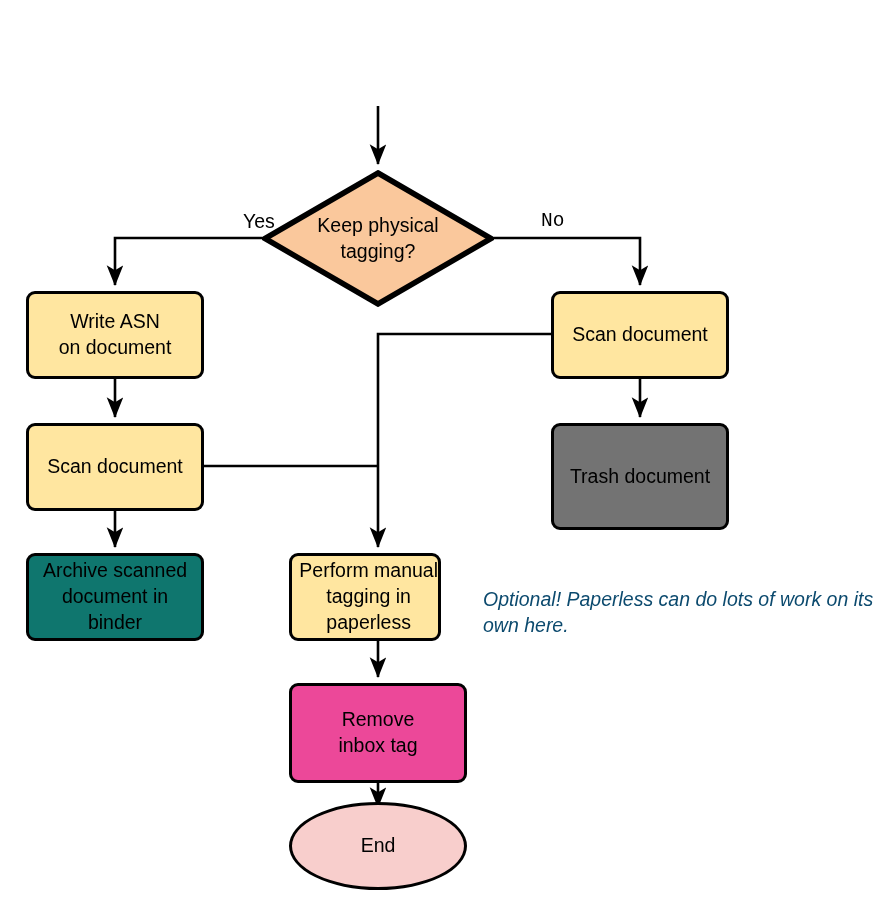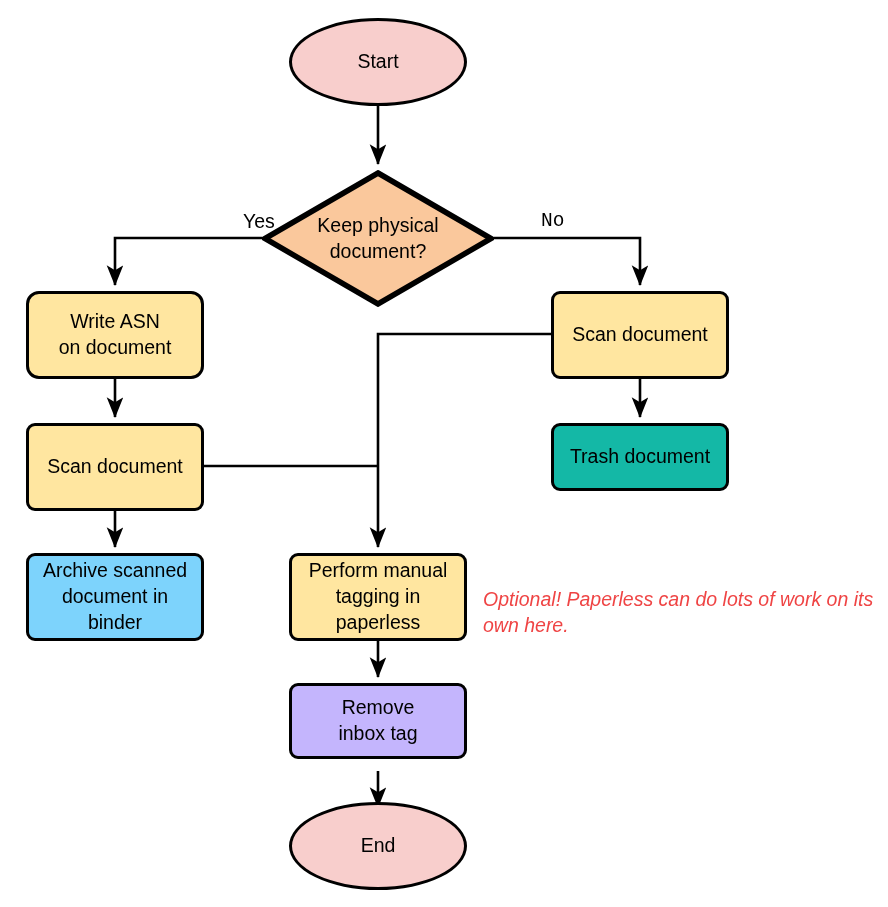--- a/index.html
+++ b/index.html
@@ -64,21 +64,21 @@
     color: #000000;
     z-index: 3;
     white-space: nowrap;
     margin-left: 32px;
   }
   .note {
     position: absolute;
     font-size: 19.5px;
     font-style: italic;
     line-height: 1.35;
-    color: #ef4444;
+    color: #0c4a6e;
     z-index: 3;
   }
 </style>
 </head>
 <body>
 
 <div id="flow-root">
 
   <svg id="edge-layer" viewBox="0 0 888 907" width="888" height="907" aria-hidden="true">
     <defs>
@@ -101,62 +101,59 @@
 
     <path d="M 551 334 L 378 334 L 378 547" stroke="#000000" stroke-width="2.6" fill="none" marker-end="url(#arrowhead)"></path>
 
     <path d="M 204 466 L 378 466" stroke="#000000" stroke-width="2.6" fill="none"></path>
 
     <path d="M 378 641 L 378 677" stroke="#000000" stroke-width="2.6" fill="none" marker-end="url(#arrowhead)"></path>
 
     <path d="M 378 771 L 378 807" stroke="#000000" stroke-width="2.6" fill="none" marker-end="url(#arrowhead)"></path>
   </svg>
 
-  <div class="node node-terminal" style="left:289px; top:18px; width:178px; height:88px; background:#f8cecc;">
-    <span>Start</span>
-  </div>
 
   <div class="node node-decision" style="left:262px; top:170px; width:232px; height:137px;">
     <svg class="decision-shape" viewBox="0 0 232 137" preserveAspectRatio="none">
       <polygon points="116,3 229,68.5 116,134 3,68.5" fill="#fac89c" stroke="#000000" stroke-width="5.5" stroke-linejoin="miter"></polygon>
     </svg>
     <span>Keep physical
-document?</span>
+tagging?</span>
   </div>
 
-  <div class="node node-process" style="left:26px; top:291px; width:178px; height:88px; background:#ffe6a0;border-radius:13px;">
+  <div class="node node-process" style="left:26px; top:291px; width:178px; height:88px; background:#ffe6a0;">
     <span>Write ASN
 on document</span>
   </div>
 
   <div class="node node-process" style="left:26px; top:423px; width:178px; height:88px; background:#ffe6a0;">
     <span>Scan document</span>
   </div>
 
-  <div class="node node-process" style="left:26px; top:553px; width:178px; height:88px; background:#7dd3fc;">
+  <div class="node node-process" style="left:26px; top:553px; width:178px; height:88px; background:#0f766e;">
     <span>Archive scanned
 document in
 binder</span>
   </div>
 
   <div class="node node-process" style="left:551px; top:291px; width:178px; height:88px; background:#ffe6a0;">
     <span>Scan document</span>
   </div>
 
-  <div class="node node-process" style="left:551px; top:423px; width:178px; height:68px; background:#14b8a6;">
+  <div class="node node-process" style="left:551px; top:423px; width:178px; height:107px; background:#737373;">
     <span>Trash document</span>
   </div>
 
-  <div class="node node-process" style="left:289px; top:553px; width:178px; height:88px; background:#ffe6a0;">
+  <div class="node node-process" style="left:289px; top:553px; width:152px; height:88px; background:#ffe6a0;justify-content:flex-end;">
     <span>Perform manual
 tagging in
 paperless</span>
   </div>
 
-  <div class="node node-process" style="left:289px; top:683px; width:178px; height:76px; background:#c4b5fd;">
+  <div class="node node-process" style="left:289px; top:683px; width:178px; height:100px; background:#ec4899;">
     <span>Remove
 inbox tag</span>
   </div>
 
   <div class="node node-terminal" style="left:289px; top:802px; width:178px; height:88px; background:#f8cecc;">
     <span>End</span>
   </div>
 
   <div class="edge-label" style="left:211px; top:210px;">Yes</div>
 

